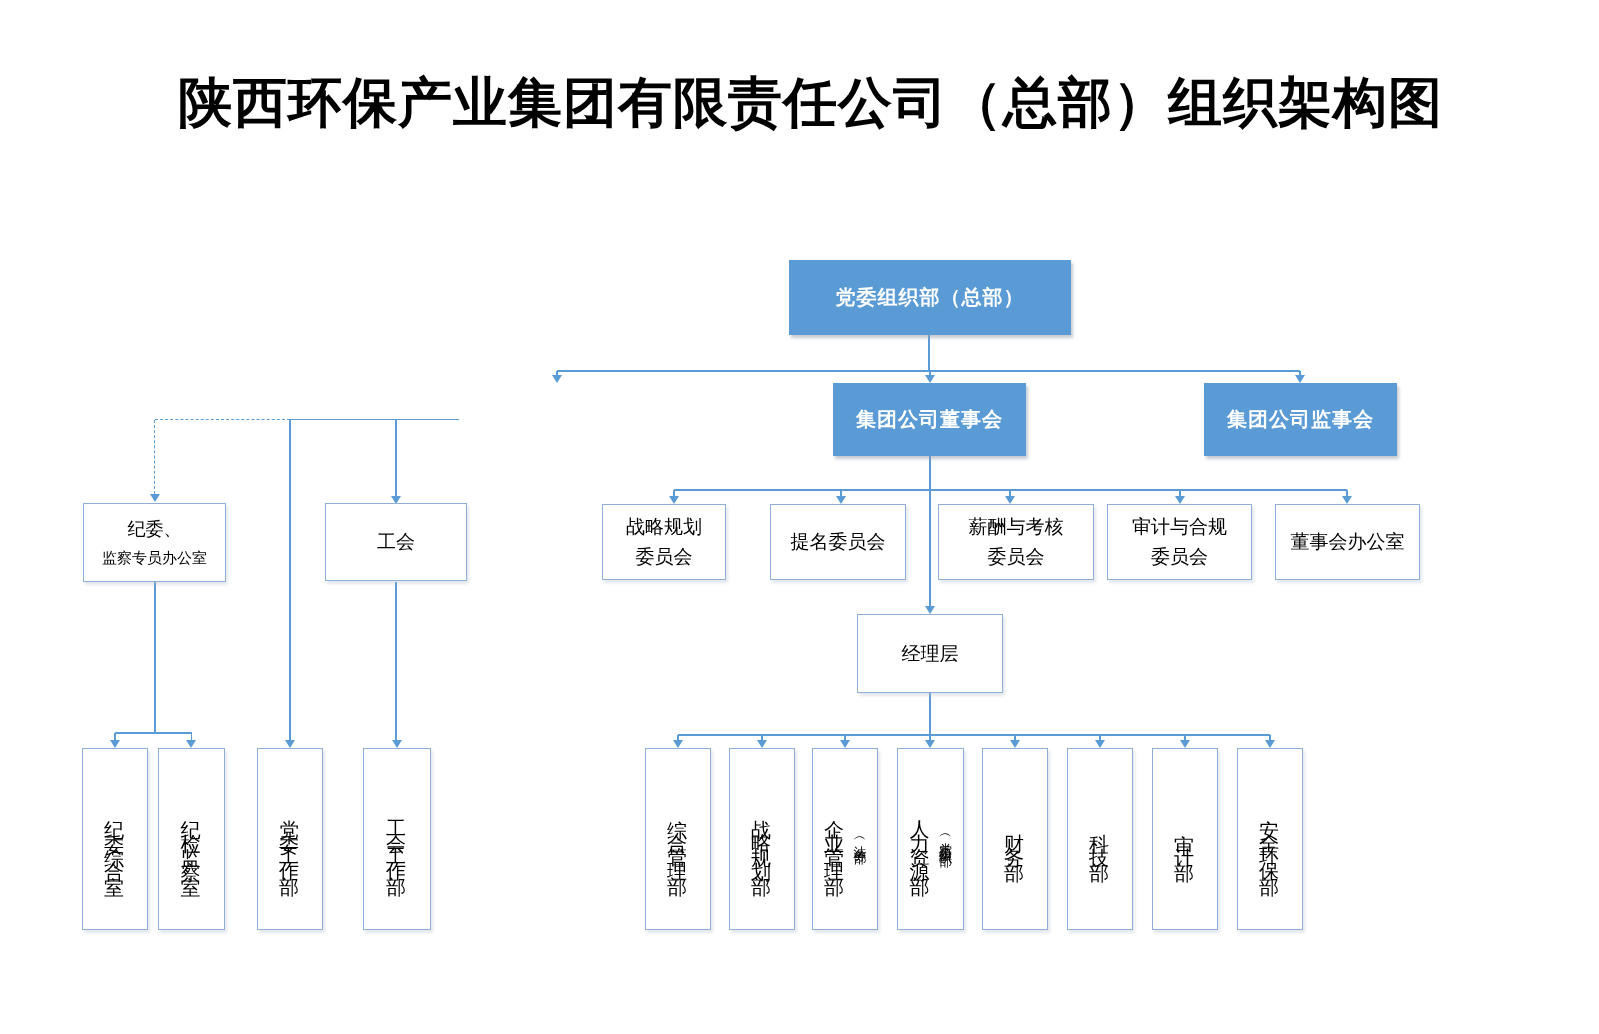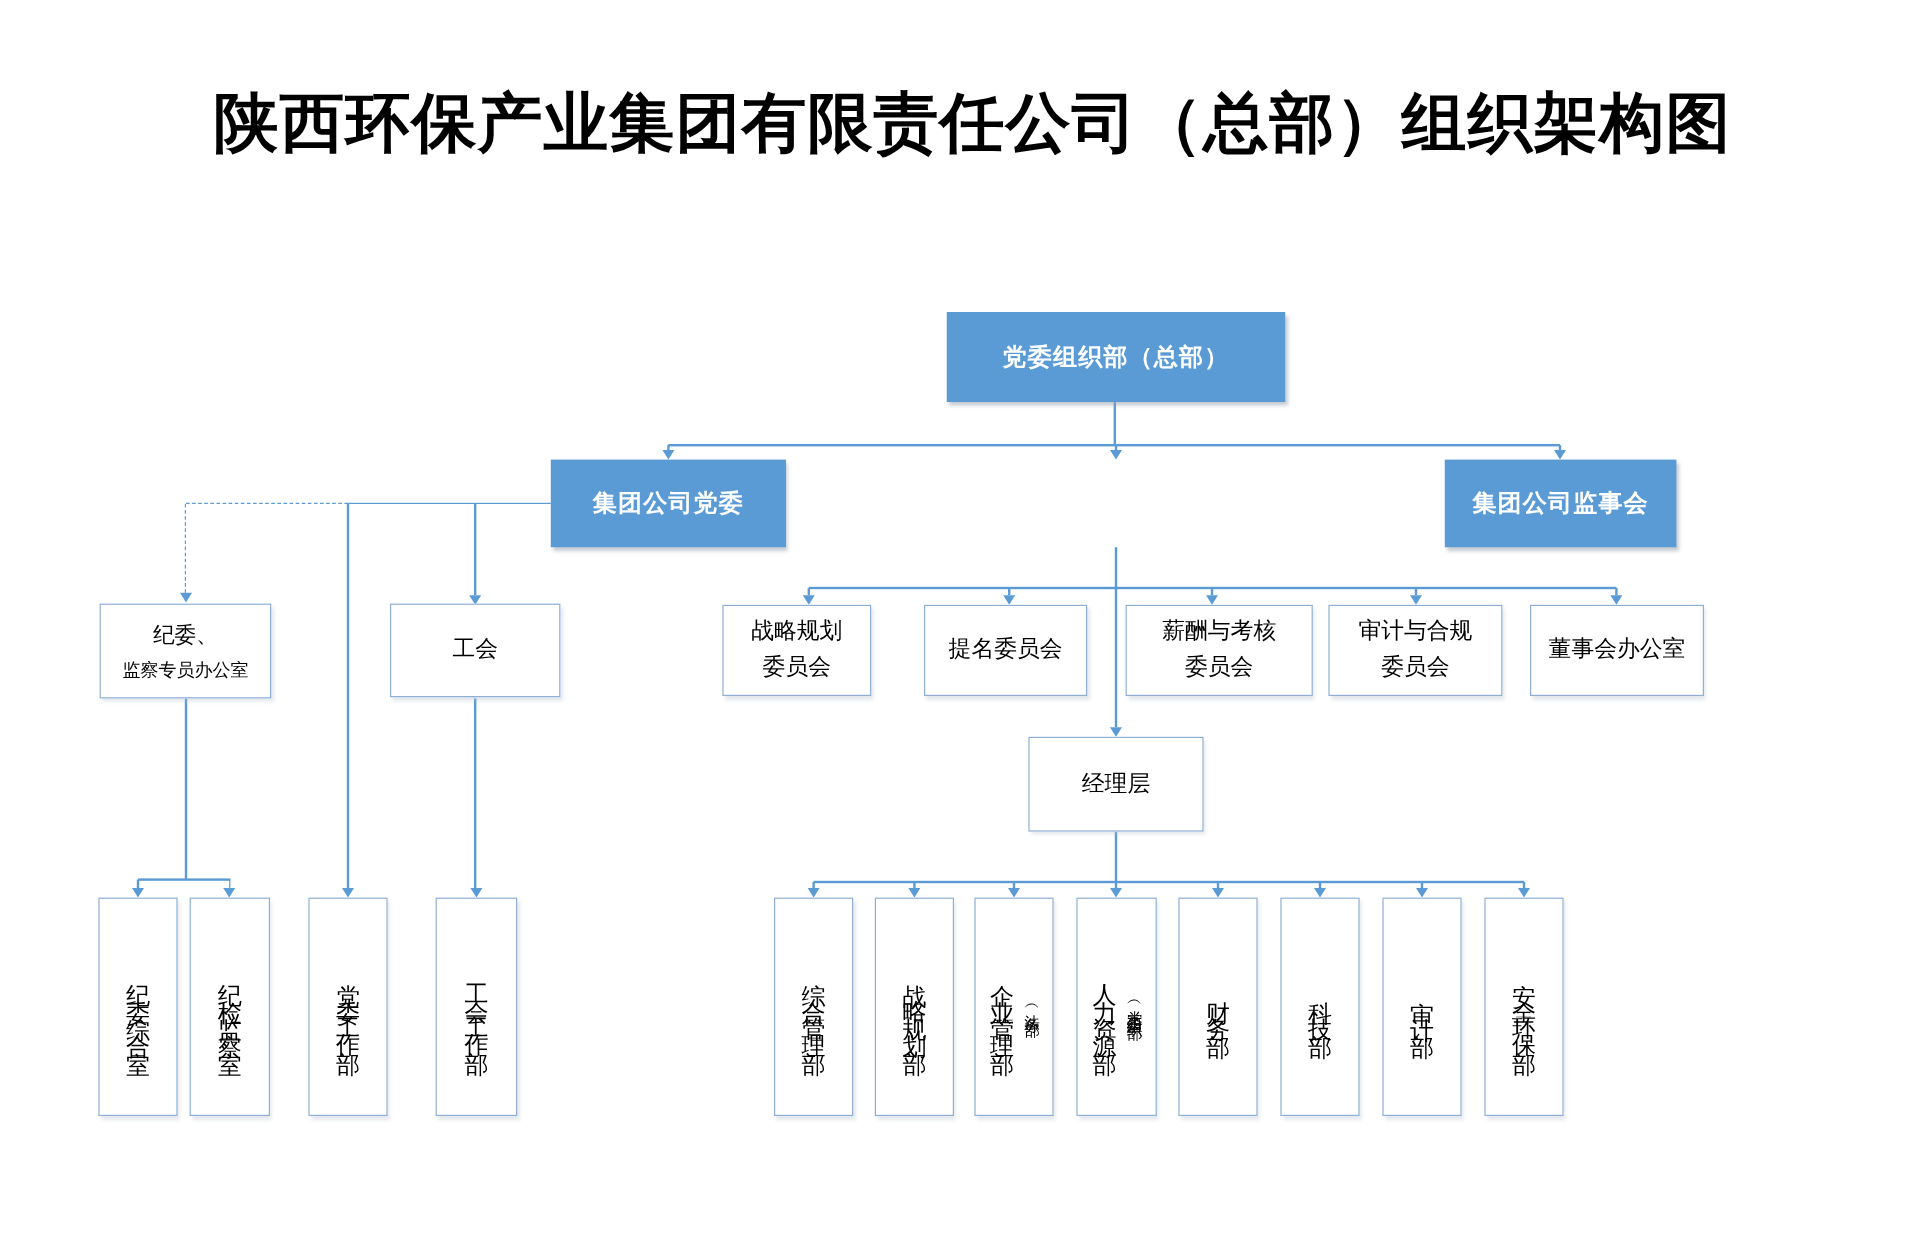--- a/index.html
+++ b/index.html
@@ -120,22 +120,22 @@
   <div class="arrow" style="left:924.5px;top:740px;"></div>
   <div class="arrow" style="left:1009.5px;top:740px;"></div>
   <div class="arrow" style="left:1094.5px;top:740px;"></div>
   <div class="arrow" style="left:1179.5px;top:740px;"></div>
   <div class="arrow" style="left:1264.5px;top:740px;"></div>
 
   <div class="box blue" style="left:789px;top:260px;width:282px;height:75px;">
     <span>党委组织部（总部）</span>
   </div>
 
-  <div class="box blue" style="left:459px;top:383px;width:196px;height:73px;">
-    <span>集团公司党委</span>
+  <div class="box blue" style="left:833px;top:383px;width:193px;height:73px;">
+    <span>集团公司董事会</span>
   </div>
   <div class="box blue" style="left:1204px;top:383px;width:193px;height:73px;">
     <span>集团公司监事会</span>
   </div>
 
   <div class="box white jiwei" style="left:83px;top:503px;width:143px;height:79px;">
     <span class="l1">纪委、</span>
     <span class="l2">监察专员办公室</span>
   </div>
   <div class="box white" style="left:325px;top:503px;width:142px;height:78px;">

